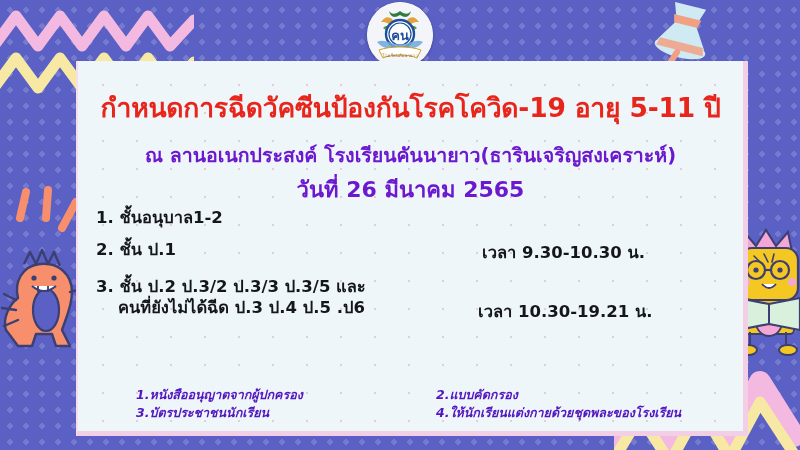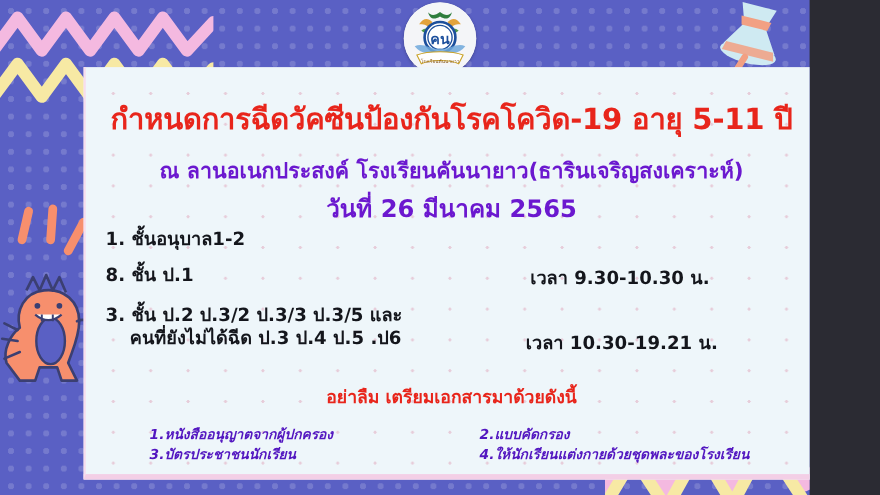--- a/index.html
+++ b/index.html
@@ -2,21 +2,21 @@
 <html><head>
 <meta charset="utf-8">
 <style>
   html, body {
     margin: 0;
     padding: 0;
     background: #2b2b33;
   }
   #poster {
     position: relative;
-    width: 736px;
+    width: 800px;
     height: 450px;
     overflow: hidden;
     font-family: "DejaVu Sans", "Liberation Sans", sans-serif;
     background-color: #5a60c4;
     background-image: radial-gradient(circle, rgba(255,255,255,0.16) 2.6px, transparent 2.8px);
     background-size: 16px 16px;
     background-position: 2px 2px;
   }
 
   
@@ -250,35 +250,34 @@
       <div class="title-sub">ณ ลานอเนกประสงค์ โรงเรียนคันนายาว(ธารินเจริญสงเคราะห์)</div>
       <div class="title-date">วันที่ 26 มีนาคม 2565</div>
 
       <div class="schedule">
 
         <div class="sched-row r1">
           <div class="sched-class">1.  ชั้นอนุบาล1-2</div>
         </div>
 
         <div class="sched-row r2">
-          <div class="sched-class">8. ชั้น ป.1</div>
+          <div class="sched-class">2. ชั้น ป.1</div>
           <div class="sched-time">เวลา 9.30-10.30 น.</div>
         </div>
 
         <div class="sched-row r3">
           <div class="sched-class">
             <span>3. ชั้น ป.2 ป.3/2 ป.3/3 ป.3/5 และ</span>
             <span class="l2">คนที่ยังไม่ได้ฉีด ป.3 ป.4 ป.5 .ป6</span>
           </div>
           <div class="sched-time">เวลา 10.30-19.21 น.</div>
         </div>
 
       </div>
 
-      <div class="footer-head">อย่าลืม เตรียมเอกสารมาด้วยดังนี้</div>
 
       <div class="footer-grid">
         <span>1.หนังสืออนุญาตจากผู้ปกครอง</span>
         <span>2.แบบคัดกรอง</span>
         <span>3.บัตรประชาชนนักเรียน</span>
         <span>4.ให้นักเรียนแต่งกายด้วยชุดพละของโรงเรียน</span>
       </div>
 
     </div>
   </div>

